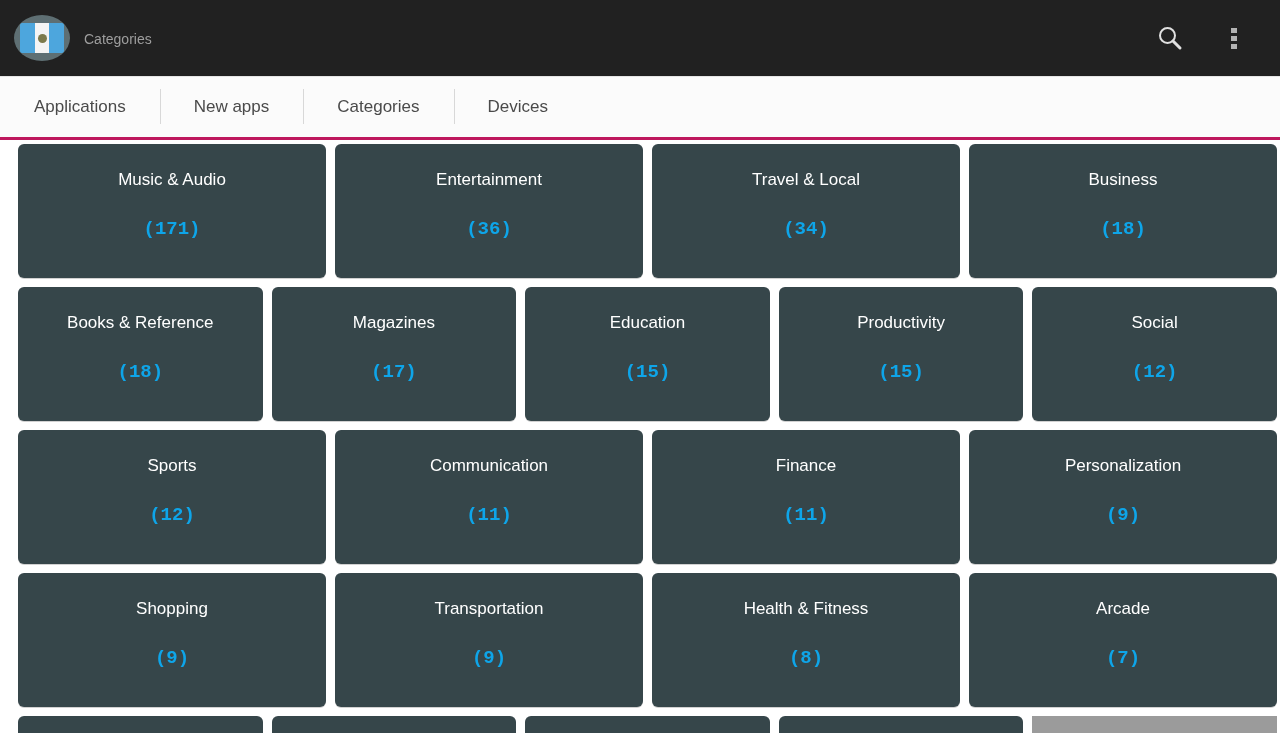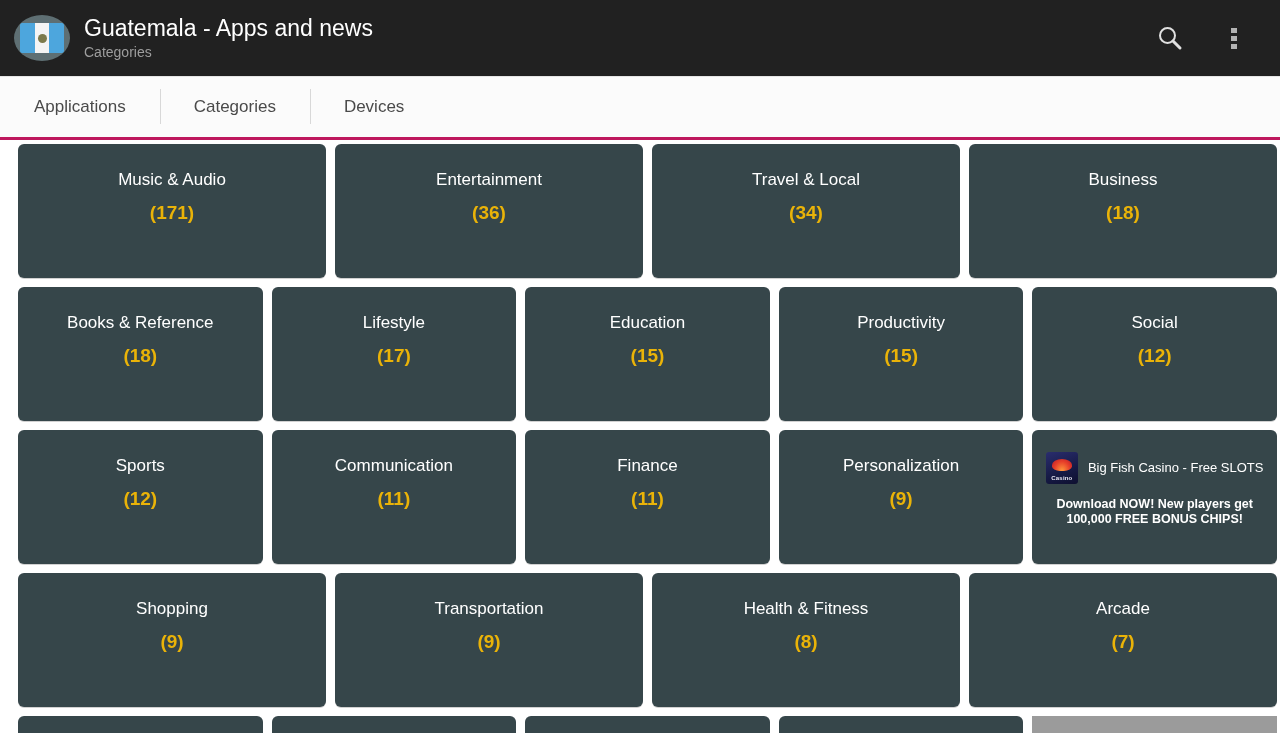--- a/index.html
+++ b/index.html
@@ -155,26 +155,27 @@
   }
   .cell-title {
     color: #ffffff;
     font-size: 17px;
     line-height: 20px;
     font-weight: 400;
     text-align: center;
     padding: 0 8px;
   }
   .cell-count {
-    color: #eab308;
+    color: #0ea5e9;
     font-size: 19px;
     line-height: 22px;
     font-weight: bold;
-    margin-top: 12px;
+    margin-top: 28px;
     text-align: center;
+    font-family: Liberation Mono, monospace;
   }
 
   
   .cell.ad {
     padding-top: 22px;
     justify-content: flex-start;
   }
   .ad-head {
     display: flex;
     align-items: center;
@@ -248,21 +249,20 @@
         <div class="band-blue"></div>
         <div class="band-white">
           <div class="emblem"></div>
         </div>
         <div class="band-blue"></div>
       </div>
     </div>
   </div>
 
   <div id="title-block">
-    <div id="app-title">Guatemala - Apps and news</div>
     <div id="app-subtitle">Categories</div>
   </div>
 
   <div class="bar-action">
     <span>
       <svg width="30" height="30" viewBox="0 0 30 30" aria-hidden="true">
         <circle cx="12.5" cy="12.5" r="7.5" fill="none" stroke="#e0e0e0" stroke-width="2"></circle>
         <line x1="18" y1="18" x2="25" y2="25" stroke="#e0e0e0" stroke-width="3" stroke-linecap="round"></line>
       </svg>
     </span>
@@ -277,20 +277,23 @@
       </svg>
     </span>
   </div>
 </div>
 
 <div id="tab-bar">
   <div class="tab">
     <span>Applications</span>
   </div>
   <div class="tab">
+    <span>New apps</span>
+  </div>
+  <div class="tab">
     <span>Categories</span>
   </div>
   <div class="tab">
     <span>Devices</span>
   </div>
 </div>
 
 <div id="grid">
 
   <div class="grid-row">
@@ -311,21 +314,21 @@
       <div class="cell-count">(18)</div>
     </div>
   </div>
 
   <div class="grid-row">
     <div class="cell">
       <div class="cell-title">Books &amp; Reference</div>
       <div class="cell-count">(18)</div>
     </div>
     <div class="cell">
-      <div class="cell-title">Lifestyle</div>
+      <div class="cell-title">Magazines</div>
       <div class="cell-count">(17)</div>
     </div>
     <div class="cell">
       <div class="cell-title">Education</div>
       <div class="cell-count">(15)</div>
     </div>
     <div class="cell">
       <div class="cell-title">Productivity</div>
       <div class="cell-count">(15)</div>
     </div>
@@ -346,30 +349,20 @@
     </div>
     <div class="cell">
       <div class="cell-title">Finance</div>
       <div class="cell-count">(11)</div>
     </div>
     <div class="cell">
       <div class="cell-title">Personalization</div>
       <div class="cell-count">(9)</div>
     </div>
 
-    <div class="cell ad">
-      <div class="ad-head">
-        <div class="ad-icon">
-          <div class="fish"></div>
-          <div class="casino-word">Casino</div>
-        </div>
-        <div class="ad-title">Big Fish Casino - Free SLOTS</div>
-      </div>
-      <div class="ad-body">Download NOW! New players get 100,000 FREE BONUS CHIPS!</div>
-    </div>
   </div>
 
   <div class="grid-row">
     <div class="cell">
       <div class="cell-title">Shopping</div>
       <div class="cell-count">(9)</div>
     </div>
     <div class="cell">
       <div class="cell-title">Transportation</div>
       <div class="cell-count">(9)</div>

